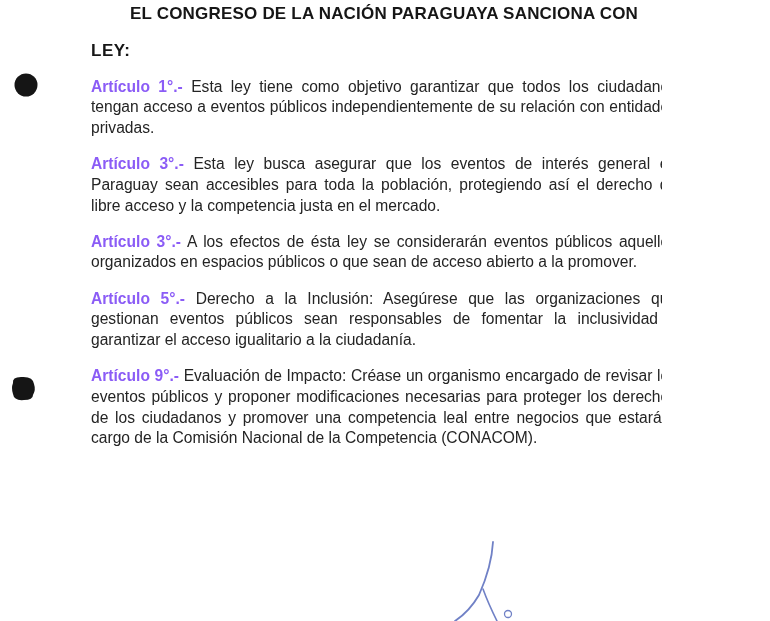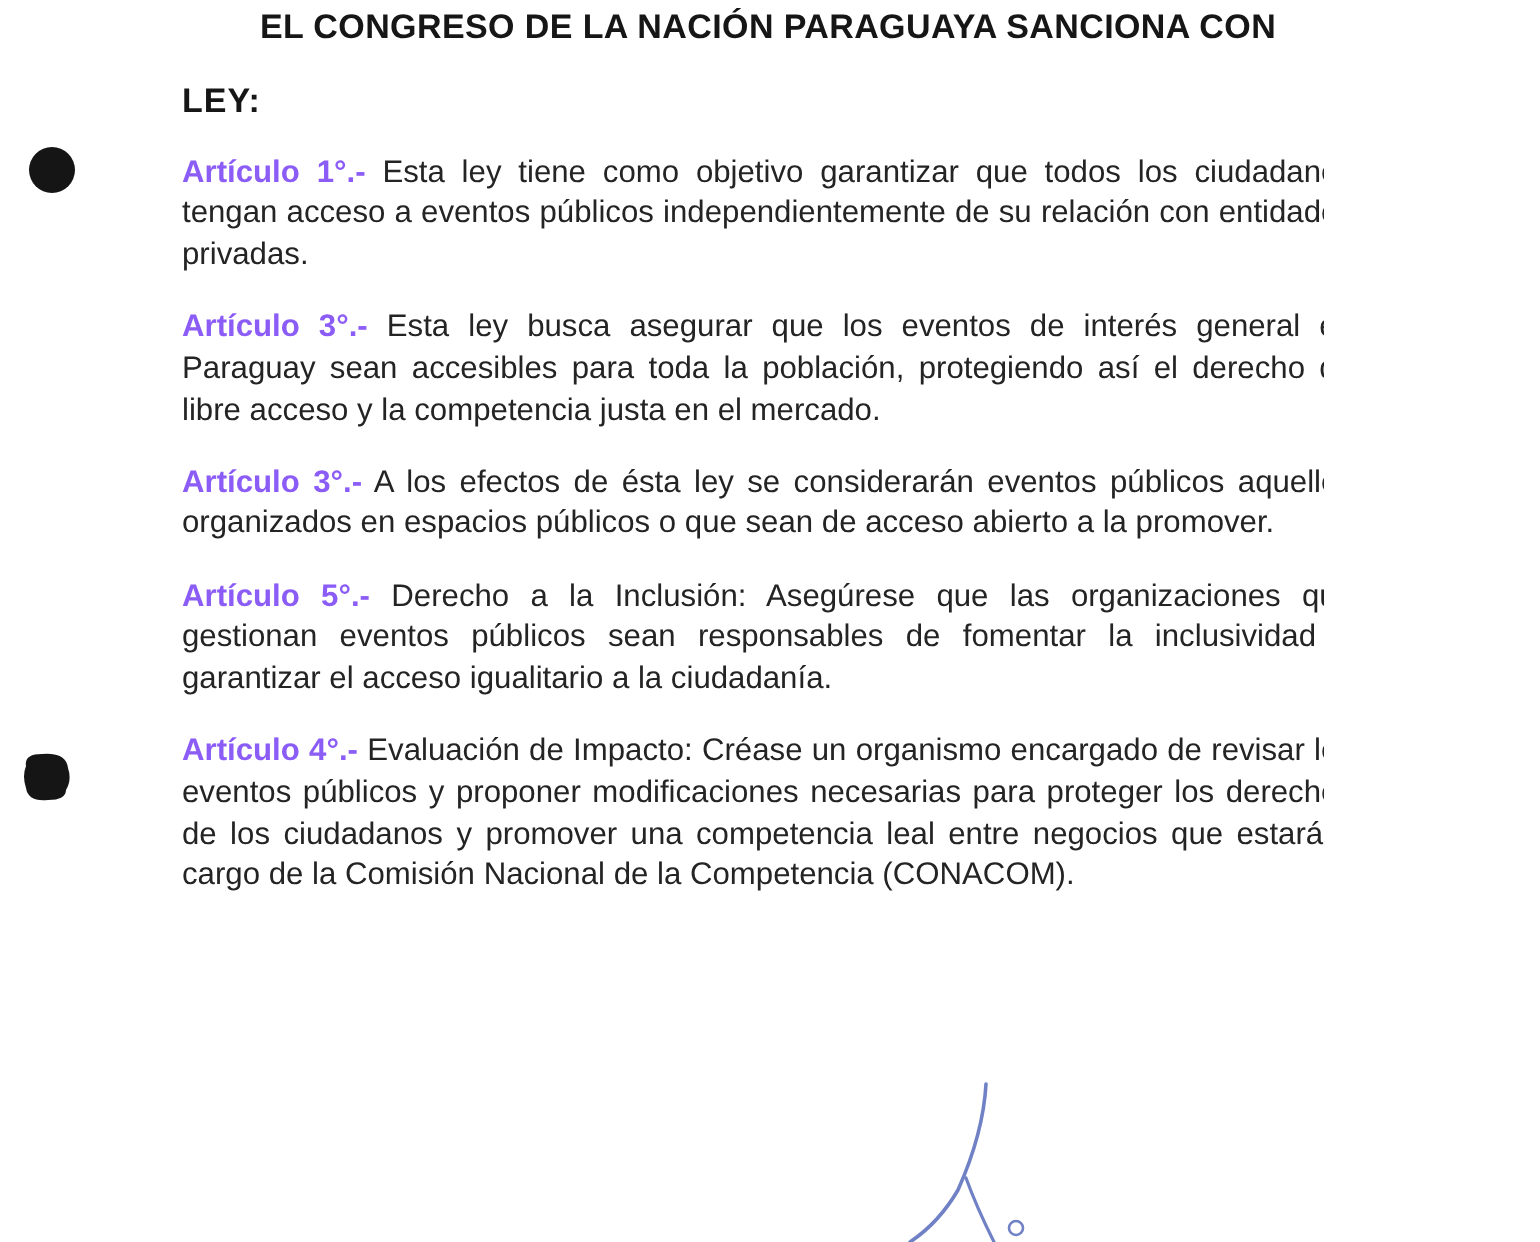--- a/index.html
+++ b/index.html
@@ -75,21 +75,21 @@
       <span>A los efectos de ésta ley se considerarán eventos públicos aquellos organizados en espacios públicos o que sean de acceso abierto a la promover.</span>
     </p>
 
 
     <p class="article">
       <strong>Artículo 5°.-</strong>
       <span>Derecho a la Inclusión: Asegúrese que las organizaciones que gestionan eventos públicos sean responsables de fomentar la inclusividad y garantizar el acceso igualitario a la ciudadanía.</span>
     </p>
 
     <p class="article">
-      <strong>Artículo 4°.-</strong>
+      <strong>Artículo 9°.-</strong>
       <span>Evaluación de Impacto: Créase un organismo encargado de revisar los eventos públicos y proponer modificaciones necesarias para proteger los derechos de los ciudadanos y promover una competencia leal entre negocios que estará a cargo de la Comisión Nacional de la Competencia (CONACOM).</span>
     </p>
 
 
   </div>
 
   <svg class="scan-overlay" width="770" height="621" viewBox="0 0 770 621" xmlns="http://www.w3.org/2000/svg">
 
     <circle cx="26" cy="85" r="11.5" fill="#151515"></circle>
     <path d="M13,383 Q12,377 21,377 Q33,376 34,384 Q36,390 33,395 Q33,400 24,400 Q14,401 13,394 Q11,388 13,383 Z" fill="#151515"></path>

